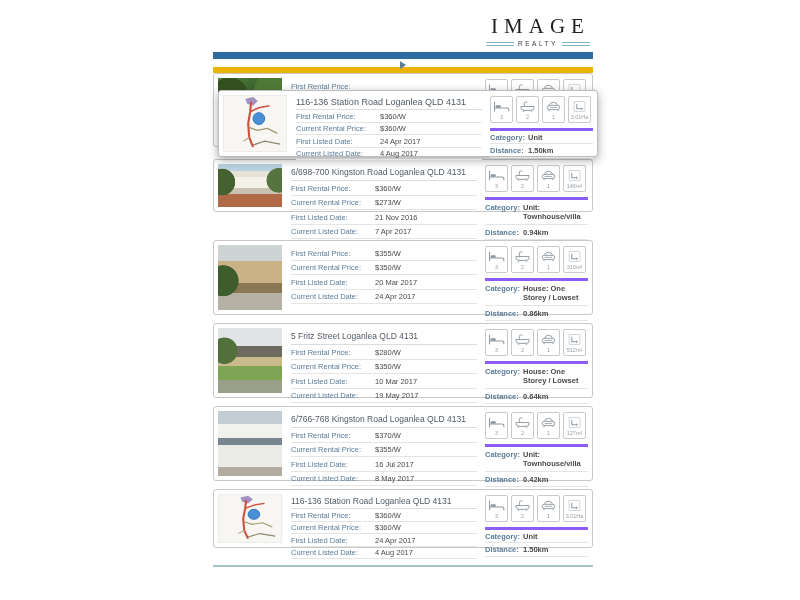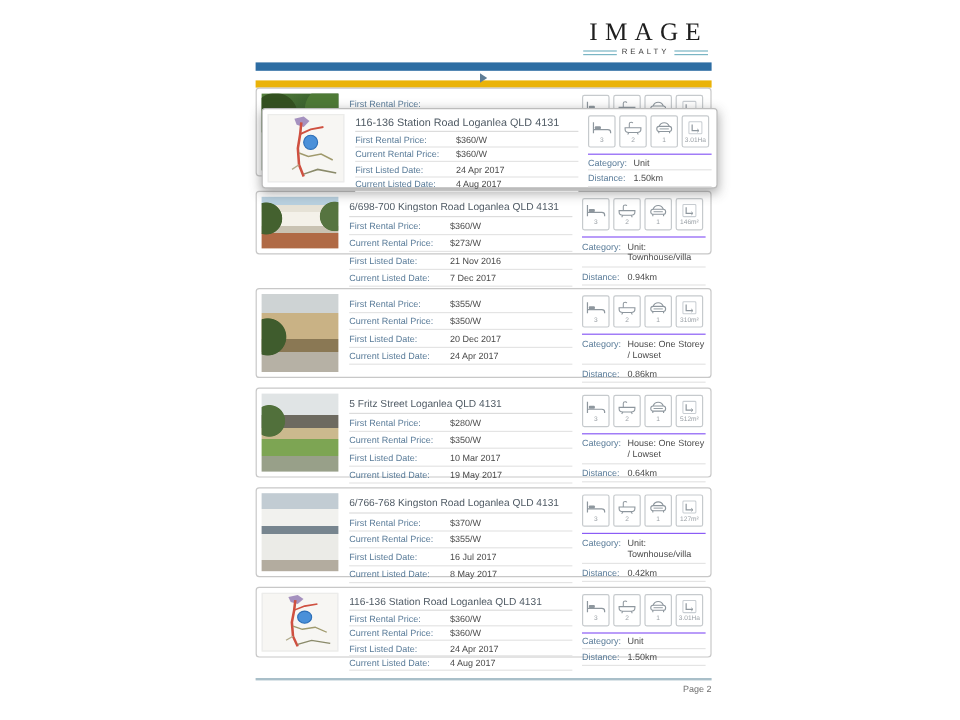--- a/index.html
+++ b/index.html
@@ -47,21 +47,21 @@
   .c-title { font-size:8.5px; color:#4f5a64; padding:2px 0 3px; border-bottom:1px solid #dcdcdc; white-space:nowrap; overflow:hidden; }
   .row { display:flex; align-items:center; border-bottom:1px solid #e4e4e4; padding:2.5px 0 2px; }
   .row .lbl { width:84px; flex:none; font-size:7.5px; color:#5a7c99; }
   .row .val { font-size:7.5px; color:#4a4a4a; }
 
   .card-right { width:103px; flex:none; padding-top:1px; }
   .stats { display:flex; gap:3px; }
   .stat { width:23px; height:27px; border:1px solid #c6cacd; border-radius:2px; display:flex; flex-direction:column; align-items:center; padding-top:3px; background:#fff; }
   .stat svg { width:17px; height:13px; flex:none; }
   .stat .sv { font-size:5.5px; color:#9aa0a6; margin-top:1px; white-space:nowrap; }
-  .meta { margin-top:5px; border-top:1px solid #8b5cf6; }
+  .meta { margin-top:5px; border-top:3px solid #8b5cf6;font-weight:bold; }
   .m-row { display:flex; border-bottom:1px solid #e4e4e4; padding:2.5px 0 2px; }
   .m-row .mlbl { width:38px; flex:none; font-size:7.5px; color:#5a7c99; }
   .m-row .mval { font-size:7.5px; color:#4a4a4a; flex:1; line-height:1.3; }
 
   .short .c-title { padding:1px 0 2px; }
   .short .row { padding:1.5px 0 1px; }
   .short .m-row { padding:1.5px 0 1px; }
 
   .popup { box-shadow:0 3px 10px rgba(60,60,60,0.45); z-index:5; border-color:#bcbcbc; }
   .popup .c-title { font-size:9px; }
@@ -190,21 +190,21 @@
       <div class="row">
         <span class="lbl">Current Rental Price:</span>
         <span class="val">$273/W</span>
       </div>
       <div class="row">
         <span class="lbl">First Listed Date:</span>
         <span class="val">21 Nov 2016</span>
       </div>
       <div class="row">
         <span class="lbl">Current Listed Date:</span>
-        <span class="val">7 Dec 2017</span>
+        <span class="val">7 Apr 2017</span>
       </div>
     </div>
     <div class="card-right">
       <div class="stats">
         <div class="stat">
             <svg>
               <use href="#i-bed"></use>
             </svg>
             <span class="sv">3</span>
           </div>
@@ -248,21 +248,21 @@
       <div class="row">
         <span class="lbl">First Rental Price:</span>
         <span class="val">$355/W</span>
       </div>
       <div class="row">
         <span class="lbl">Current Rental Price:</span>
         <span class="val">$350/W</span>
       </div>
       <div class="row">
         <span class="lbl">First Listed Date:</span>
-        <span class="val">20 Dec 2017</span>
+        <span class="val">20 Mar 2017</span>
       </div>
       <div class="row">
         <span class="lbl">Current Listed Date:</span>
         <span class="val">24 Apr 2017</span>
       </div>
     </div>
     <div class="card-right">
       <div class="stats">
         <div class="stat">
             <svg>
@@ -552,15 +552,14 @@
         </div>
         <div class="m-row">
           <span class="mlbl">Distance:</span>
           <span class="mval">1.50km</span>
         </div>
       </div>
     </div>
   </div>
 
   <div class="footer-line"></div>
-  <div class="footer-page">Page 2</div>
 
 </div>
 
 </body></html>

